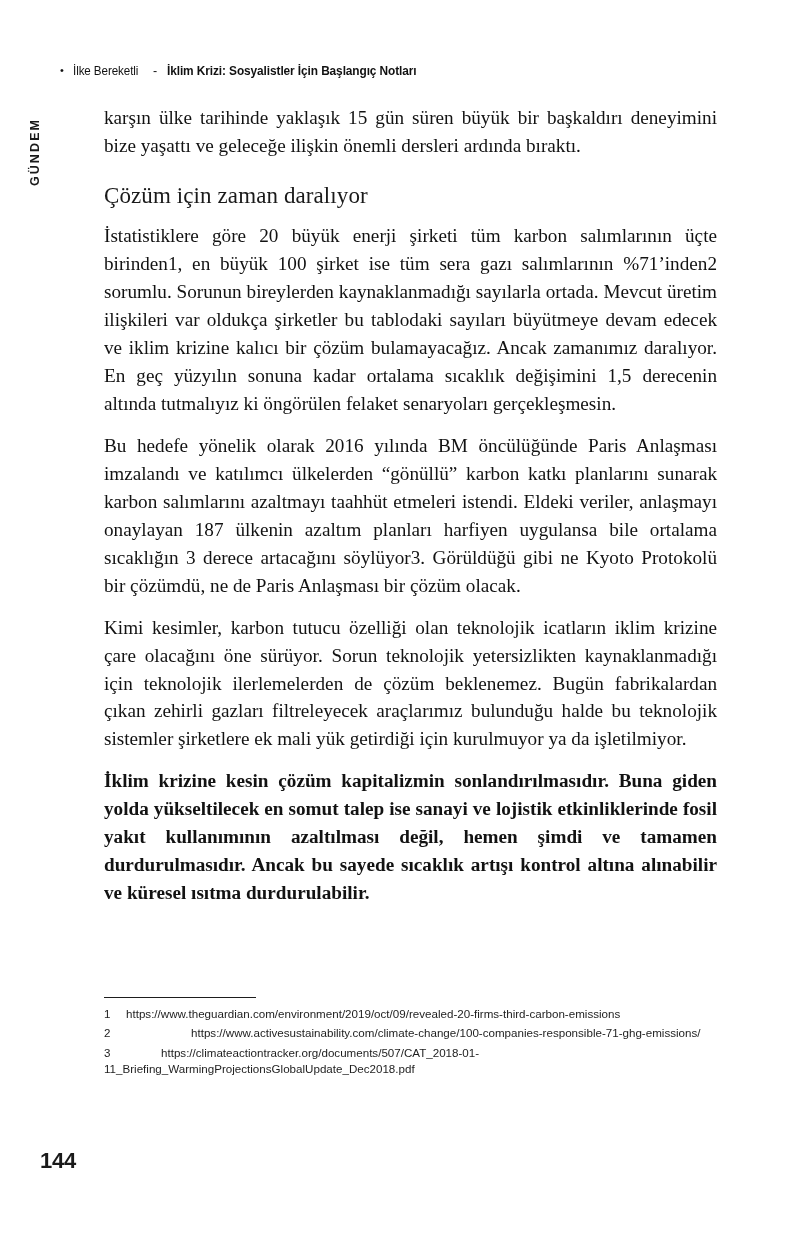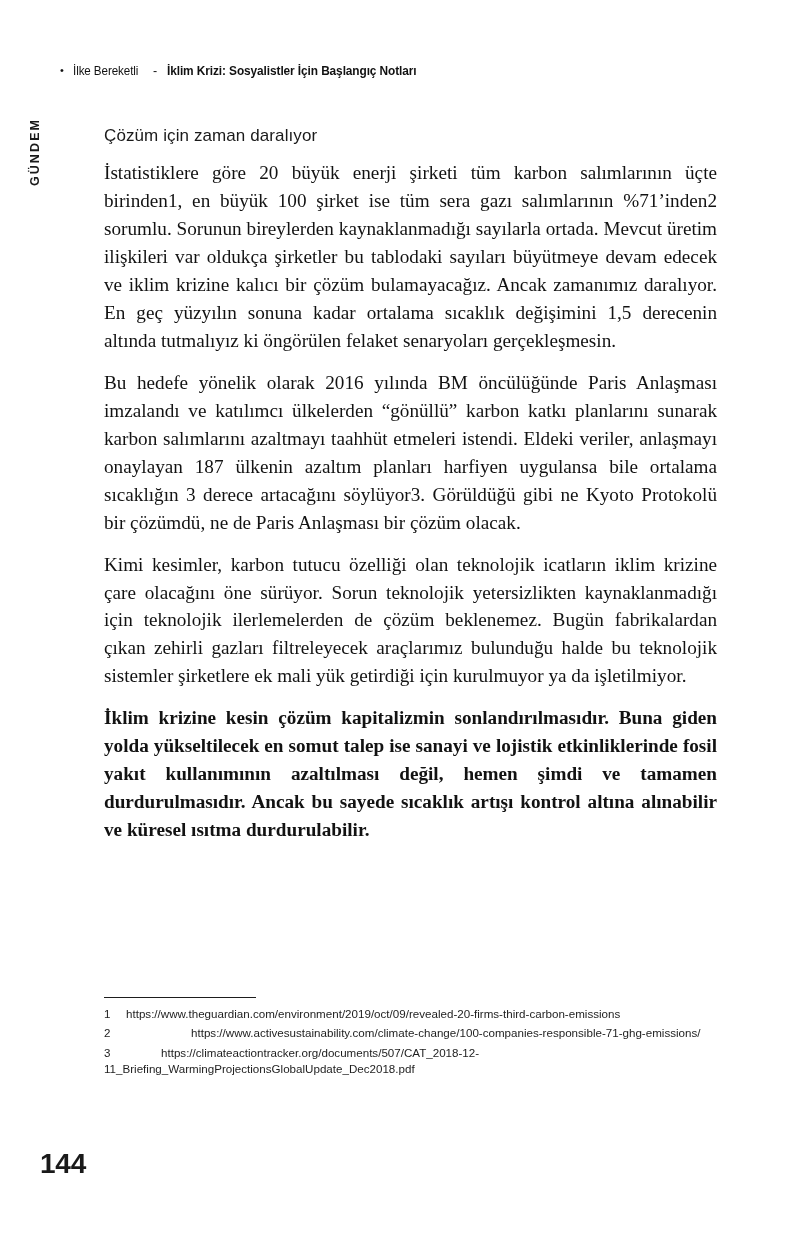--- a/index.html
+++ b/index.html
@@ -101,23 +101,23 @@
   }
   p.body-par:last-child { margin-bottom: 0; font-weight: bold; }
 
   .fn-ref {
     font-size: 19.2px;
     vertical-align: baseline;
   }
 
   h2.section-heading {
     margin: 22px 0 13px 0;
-    font-family: Liberation Sans, sans-serif;
+    font-family: Liberation Serif, serif;
     font-weight: 400;
-    font-size: 17px;
+    font-size: 23px;
     line-height: 1.2;
     letter-spacing: 0.1px;
     color: #1a1a1a;
     text-align: left;
   }
 
   
   .footnotes {
     position: absolute;
     left: 104px;
@@ -150,21 +150,21 @@
   .fn-gap-wide { display: inline-block; width: 78px; }
   .fn-gap-wide2 { display: inline-block; width: 48px; }
 
   
   .folio {
     position: absolute;
     left: 40px;
     top: 1148px;
     font-family: "Liberation Sans", "DejaVu Sans", sans-serif;
     font-weight: 700;
-    font-size: 28px;
+    font-size: 22px;
     letter-spacing: -0.2px;
     color: #1a1a1a;
   }
 </style>
 </head>
 <body>
 
 <div class="page">
 
   <div class="running-head">
@@ -173,38 +173,39 @@
     <span class="head-sep">-</span>
     <span class="head-title">İklim Krizi: Sosyalistler İçin Başlangıç Notları</span>
   </div>
 
   <div class="section-tab">
     <span>GÜNDEM</span>
   </div>
 
   <div class="column">
 
+    <p class="body-par">karşın ülke tarihinde yaklaşık 15 gün süren büyük bir başkaldırı deneyimini bize yaşattı ve geleceğe ilişkin önemli dersleri ardında bıraktı.</p>
 
     <h2 class="section-heading">Çözüm için zaman daralıyor</h2>
 
     <p class="body-par"><span>İstatistiklere göre 20 büyük enerji şirketi tüm karbon salımlarının üçte birinden</span><span class="fn-ref">1</span><span>, en büyük 100 şirket ise tüm sera gazı salımlarının %71’inden</span><span class="fn-ref">2</span><span> sorumlu. Sorunun bireylerden kaynaklanmadığı sayılarla ortada. Mevcut üretim ilişkileri var oldukça şirketler bu tablodaki sayıları büyütmeye devam edecek ve iklim krizine kalıcı bir çözüm bulamayacağız. Ancak zamanımız daralıyor. En geç yüzyılın sonuna kadar ortalama sıcaklık değişimini 1,5 derecenin altında tutmalıyız ki öngörülen felaket senaryoları gerçekleşmesin.</span></p>
 
     <p class="body-par"><span>Bu hedefe yönelik olarak 2016 yılında BM öncülüğünde Paris Anlaşması imzalandı ve katılımcı ülkelerden “gönüllü” karbon katkı planlarını sunarak karbon salımlarını azaltmayı taahhüt etmeleri istendi. Eldeki veriler, anlaşmayı onaylayan 187 ülkenin azaltım planları harfiyen uygulansa bile ortalama sıcaklığın 3 derece artacağını söylüyor</span><span class="fn-ref">3</span><span>. Görüldüğü gibi ne Kyoto Protokolü bir çözümdü, ne de Paris Anlaşması bir çözüm olacak.</span></p>
 
     <p class="body-par">Kimi kesimler, karbon tutucu özelliği olan teknolojik icatların iklim krizine çare olacağını öne sürüyor. Sorun teknolojik yetersizlikten kaynaklanmadığı için teknolojik ilerlemelerden de çözüm beklenemez. Bugün fabrikalardan çıkan zehirli gazları filtreleyecek araçlarımız bulunduğu halde bu teknolojik sistemler şirketlere ek mali yük getirdiği için kurulmuyor ya da işletilmiyor.</p>
 
     <p class="body-par">İklim krizine kesin çözüm kapitalizmin sonlandırılmasıdır. Buna giden yolda yükseltilecek en somut talep ise sanayi ve lojistik etkinliklerinde fosil yakıt kullanımının azaltılması değil, hemen şimdi ve tamamen durdurulmasıdır. Ancak bu sayede sıcaklık artışı kontrol altına alınabilir ve küresel ısıtma durdurulabilir.</p>
 
   </div>
 
   <div class="footnotes">
     <div class="fn-rule"></div>
 
     <div class="fn-item"><span class="fn-num">1</span><span class="fn-gap-narrow"></span><span>https://www.theguardian.com/environment/2019/oct/09/revealed-20-firms-third-carbon-emissions</span></div>
 
     <div class="fn-item"><span class="fn-num">2</span><span class="fn-gap-wide"></span><span>https://www.activesustainability.com/climate-change/100-companies-responsible-71-ghg-emissions/</span></div>
 
-    <div class="fn-item"><span class="fn-num">3</span><span class="fn-gap-wide2"></span><span>https://climateactiontracker.org/documents/507/CAT_2018-12-11_Briefing_WarmingProjectionsGlobalUpdate_Dec2018.pdf</span></div>
+    <div class="fn-item"><span class="fn-num">3</span><span class="fn-gap-wide2"></span><span>https://climateactiontracker.org/documents/507/CAT_2018-01-11_Briefing_WarmingProjectionsGlobalUpdate_Dec2018.pdf</span></div>
   </div>
 
   <div class="folio">144</div>
 
 </div>
 
 </body></html>

